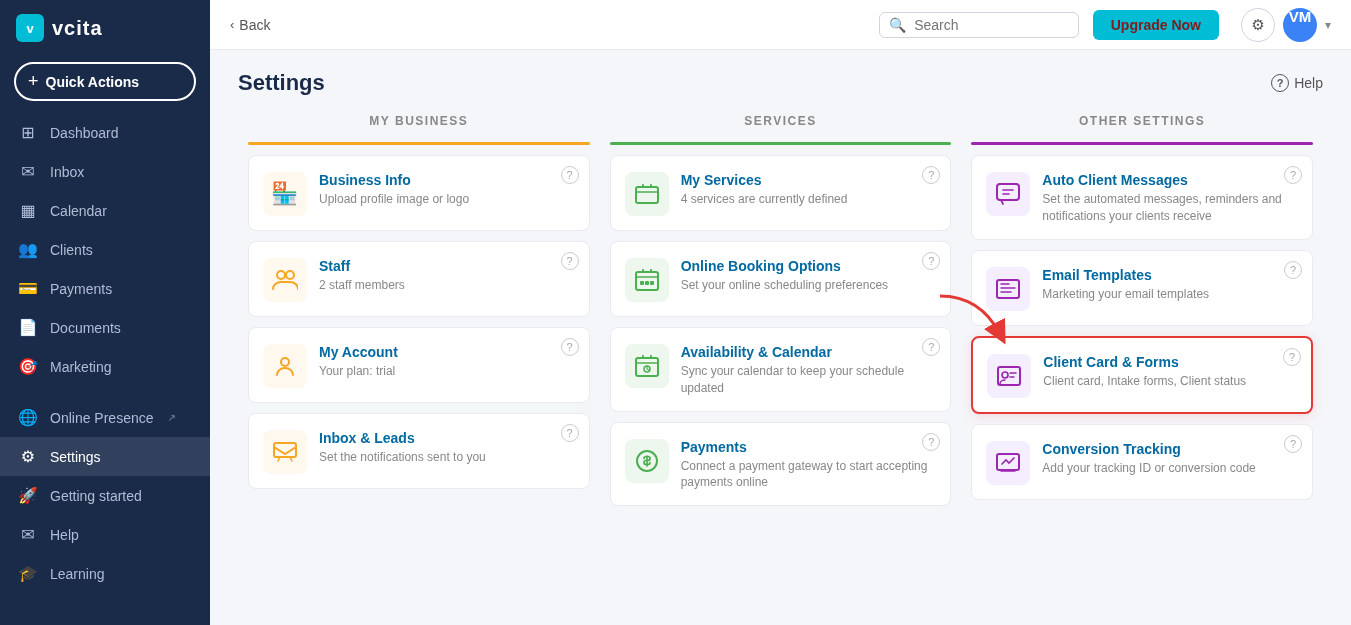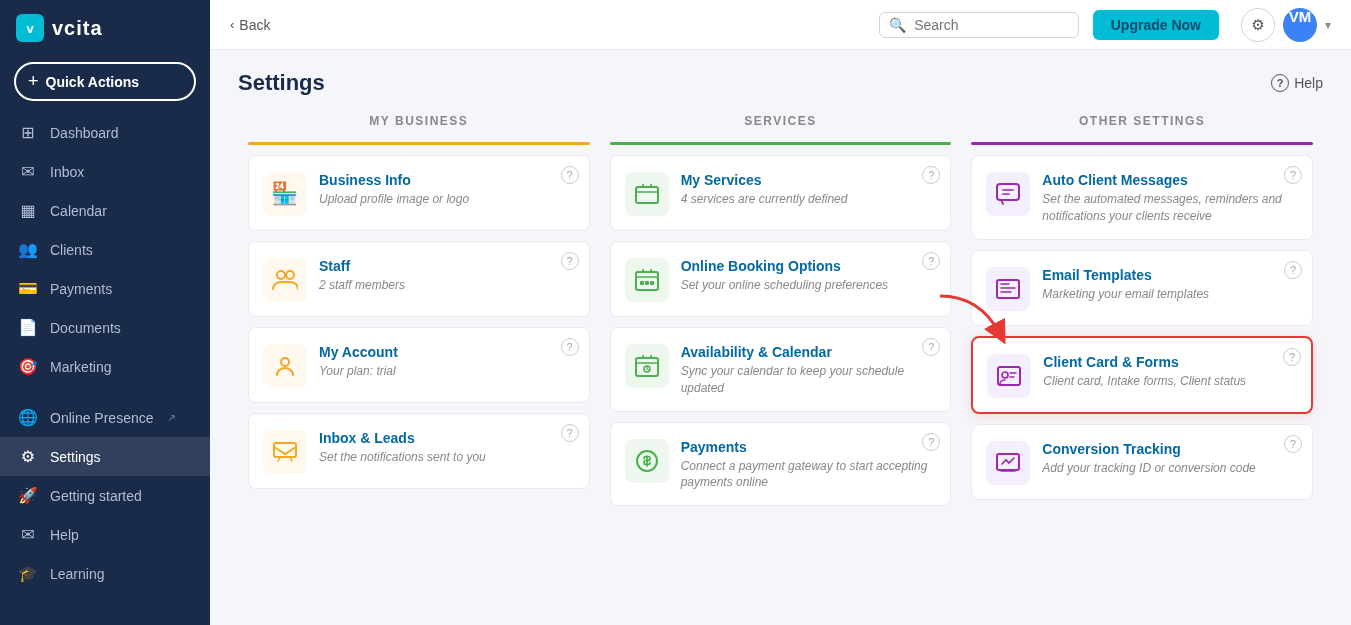--- a/index.html
+++ b/index.html
@@ -90,21 +90,21 @@
       background: #fff;
       width: 200px;
     }
     .search-bar input {
       border: none; outline: none; font-size: 14px; color: #555; width: 140px;
       background: transparent;
     }
     .search-icon { color: #999; font-size: 14px; }
     .upgrade-btn {
       background: #00bcd4;
-      color: #0c4a6e;
+      color: #7f1d1d;
       border: none;
       border-radius: 6px;
       padding: 7px 18px;
       font-size: 14px;
       font-weight: 600;
       cursor: pointer;
       white-space: nowrap;
     }
     .topbar-icons { display: flex; align-items: center; gap: 8px; margin-left: 8px; }
     .topbar-icon-btn {
@@ -191,21 +191,21 @@
       border-radius: 8px;
       display: flex; align-items: center; justify-content: center;
       font-size: 22px;
     }
     .card-icon.yellow { background: #fff8ee; color: #f5a623; }
     .card-icon.green { background: #edf7ee; color: #4caf50; }
     .card-icon.purple { background: #f5eeff; color: #9c27b0; }
 
     .card-body { flex: 1; }
     .card-title { font-size: 14px; font-weight: 700; color: #0369a1; margin-bottom: 3px; }
-    .card-desc { font-size: 12px; color: #888; line-height: 1.4; font-style: italic; }
+    .card-desc { font-size: 12px; color: #888; line-height: 1.4; }
     .card-question {
       position: absolute; top: 10px; right: 10px;
       width: 18px; height: 18px; border-radius: 50%;
       border: 1.5px solid #ccc;
       display: flex; align-items: center; justify-content: center;
       font-size: 11px; color: #aaa;
     }
 
     
     .content-area::-webkit-scrollbar { width: 6px; }

